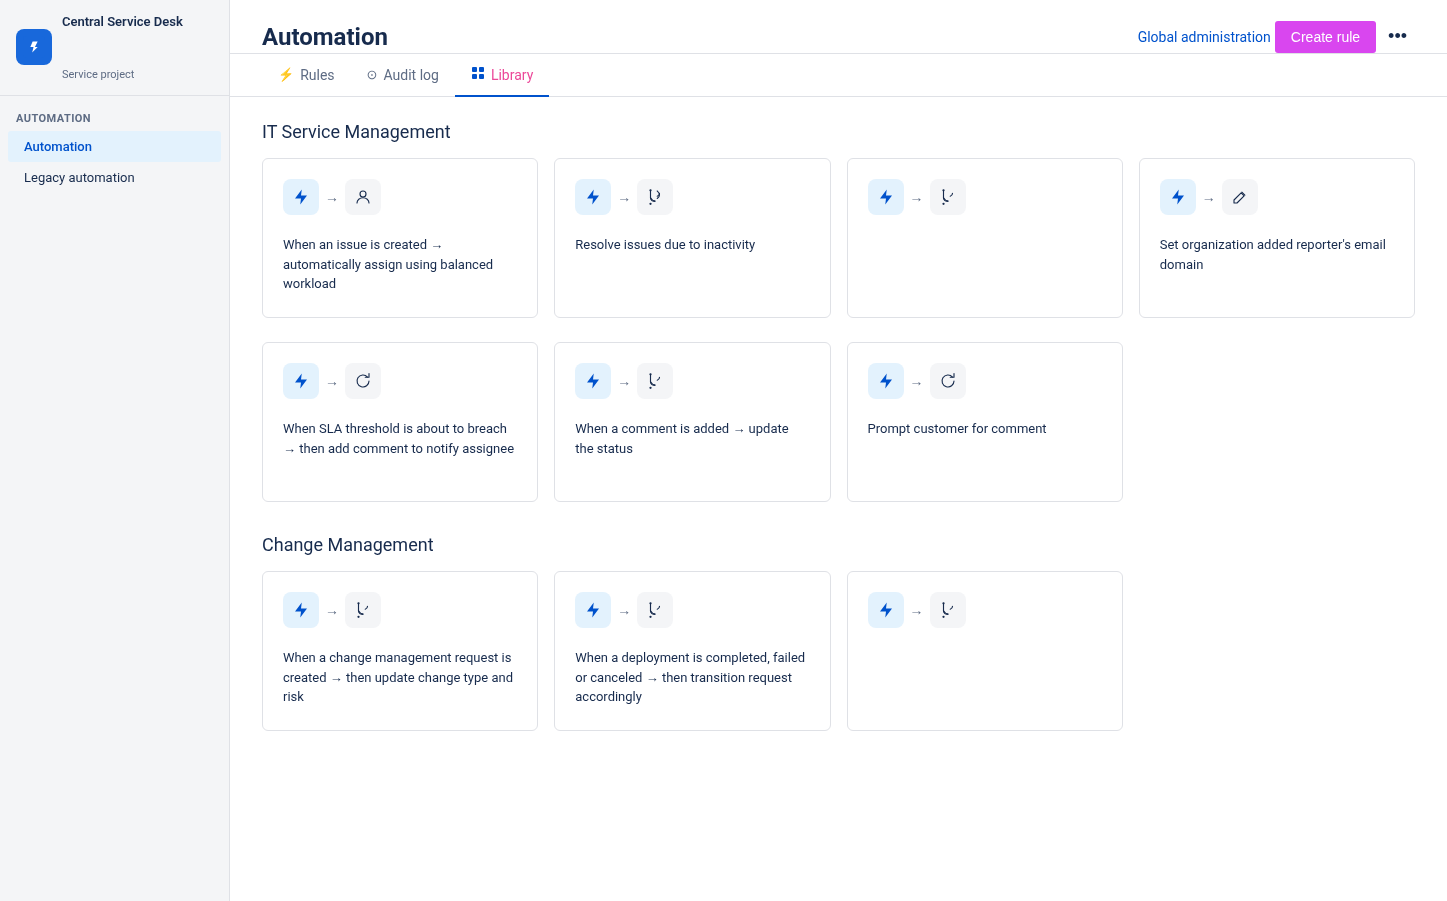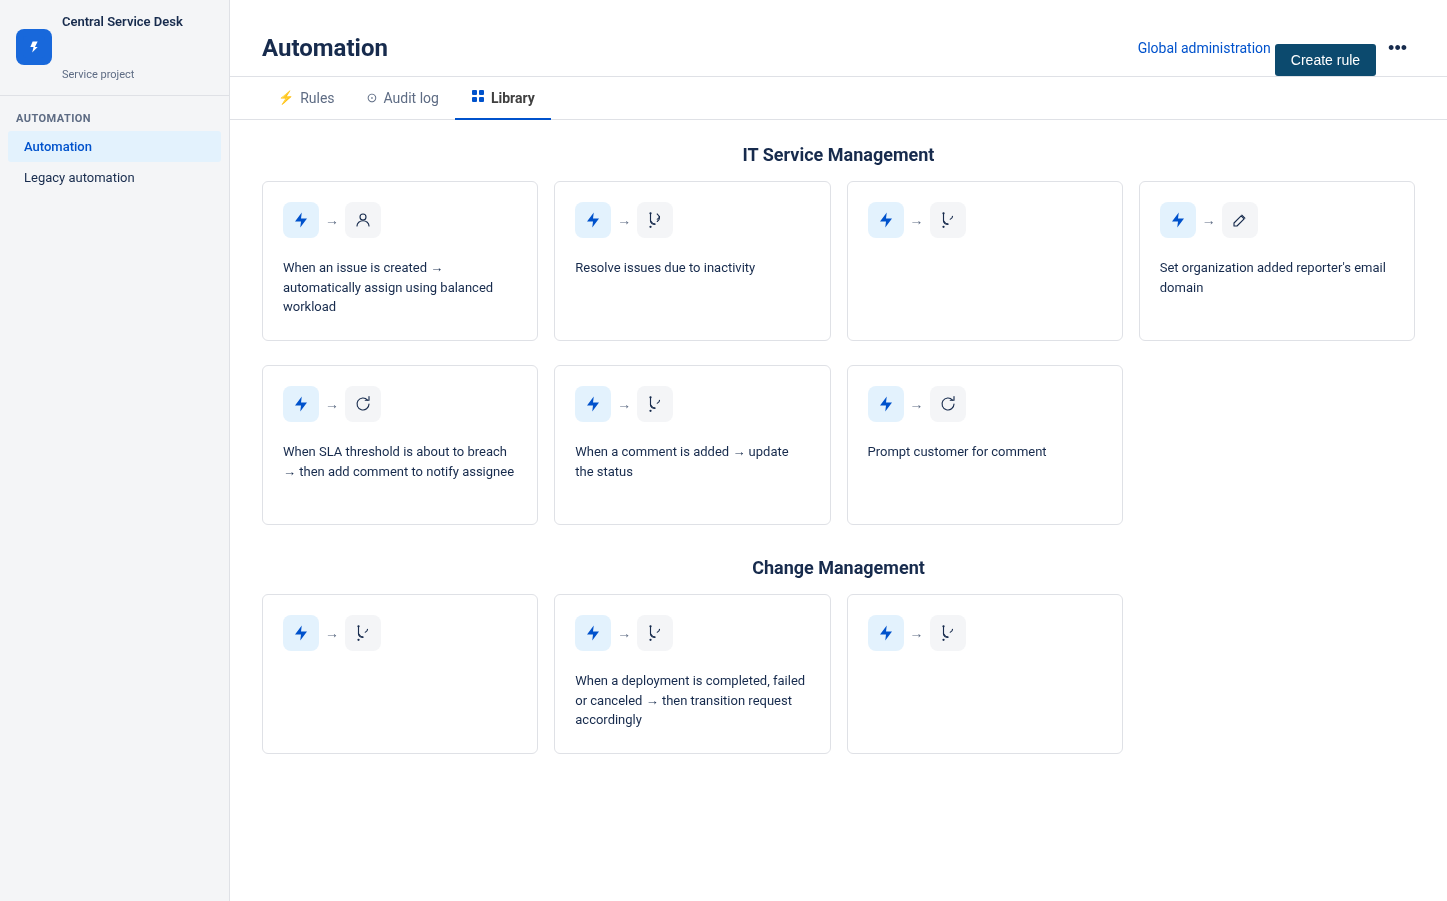--- a/index.html
+++ b/index.html
@@ -80,29 +80,28 @@
       display: flex;
       align-items: center;
       justify-content: space-between;
       padding: 20px 32px 0;
       border-bottom: 1px solid #dfe1e6;
     }
     .page-title { font-size: 24px; font-weight: 700; color: #172b4d; }
     .header-actions { display: flex; align-items: center; gap: 4px; }
     .global-admin-link { color: #0052cc; font-size: 14px; cursor: pointer; text-decoration: none; }
     .create-rule-btn {
-      background: #0c4a6e;
+      background: #d946ef;
       color: #fff;
       border: none;
       border-radius: 3px;
       padding: 8px 16px;
       font-size: 14px;
       font-weight: 500;
       cursor: pointer;
-      margin-top: 24px;
     }
     .more-btn {
       background: none;
       border: none;
       cursor: pointer;
       padding: 6px 8px;
       border-radius: 3px;
       font-size: 18px;
       color: #172b4d;
     }
@@ -118,32 +117,31 @@
       display: flex;
       align-items: center;
       gap: 6px;
       padding: 12px 16px;
       font-size: 14px;
       color: #5e6c84;
       cursor: pointer;
       border-bottom: 2px solid transparent;
       margin-bottom: -1px;
     }
-    .tab.active { color: #404040; border-bottom: 2px solid #0052cc; font-weight: 700; }
+    .tab.active { color: #ec4899; border-bottom: 2px solid #0052cc; font-weight: 400; }
     .tab-icon { font-size: 13px; }
 
     
     .content { padding: 24px 32px; }
 
     .section-title {
       font-size: 18px;
-      font-weight: 700;
+      font-weight: 400;
       color: #172b4d;
       margin-bottom: 16px;
-      text-align: center;
     }
 
     
     .cards-grid {
       display: grid;
       grid-template-columns: repeat(4, 1fr);
       gap: 16px;
       margin-bottom: 24px;
     }
     .cards-grid-3 {
@@ -411,20 +409,21 @@
           <span class="arrow-sep">→</span>
           <div class="icon-badge light">
             <svg width="18" height="18" viewBox="0 0 24 24" fill="none">
                 <path d="M6 3v10M6 13c0 3 3 5 6 5M18 7c0 2-1.5 3.5-3 4" stroke="#172b4d" stroke-width="1.5" stroke-linecap="round"></path>
                 <circle cx="6" cy="3" r="1.5" fill="#172b4d"></circle>
                 <circle cx="6" cy="21" r="1.5" fill="#172b4d"></circle>
                 <path d="M6 13c1 2 4 4 6 4" stroke="#172b4d" stroke-width="1.5" stroke-linecap="round"></path>
               </svg>
           </div>
         </div>
+        <span class="card-label">When a change management request is created → then update change type and risk</span>
       </div>
 
       <div class="automation-card">
         <div class="card-icons">
           <div class="icon-badge blue">
             <svg width="18" height="18" viewBox="0 0 24 24" fill="none">
                 <path d="M13 2L4 14h8l-1 8 9-12h-8l1-8z" fill="#0052cc"></path>
               </svg>
           </div>
           <span class="arrow-sep">→</span>

